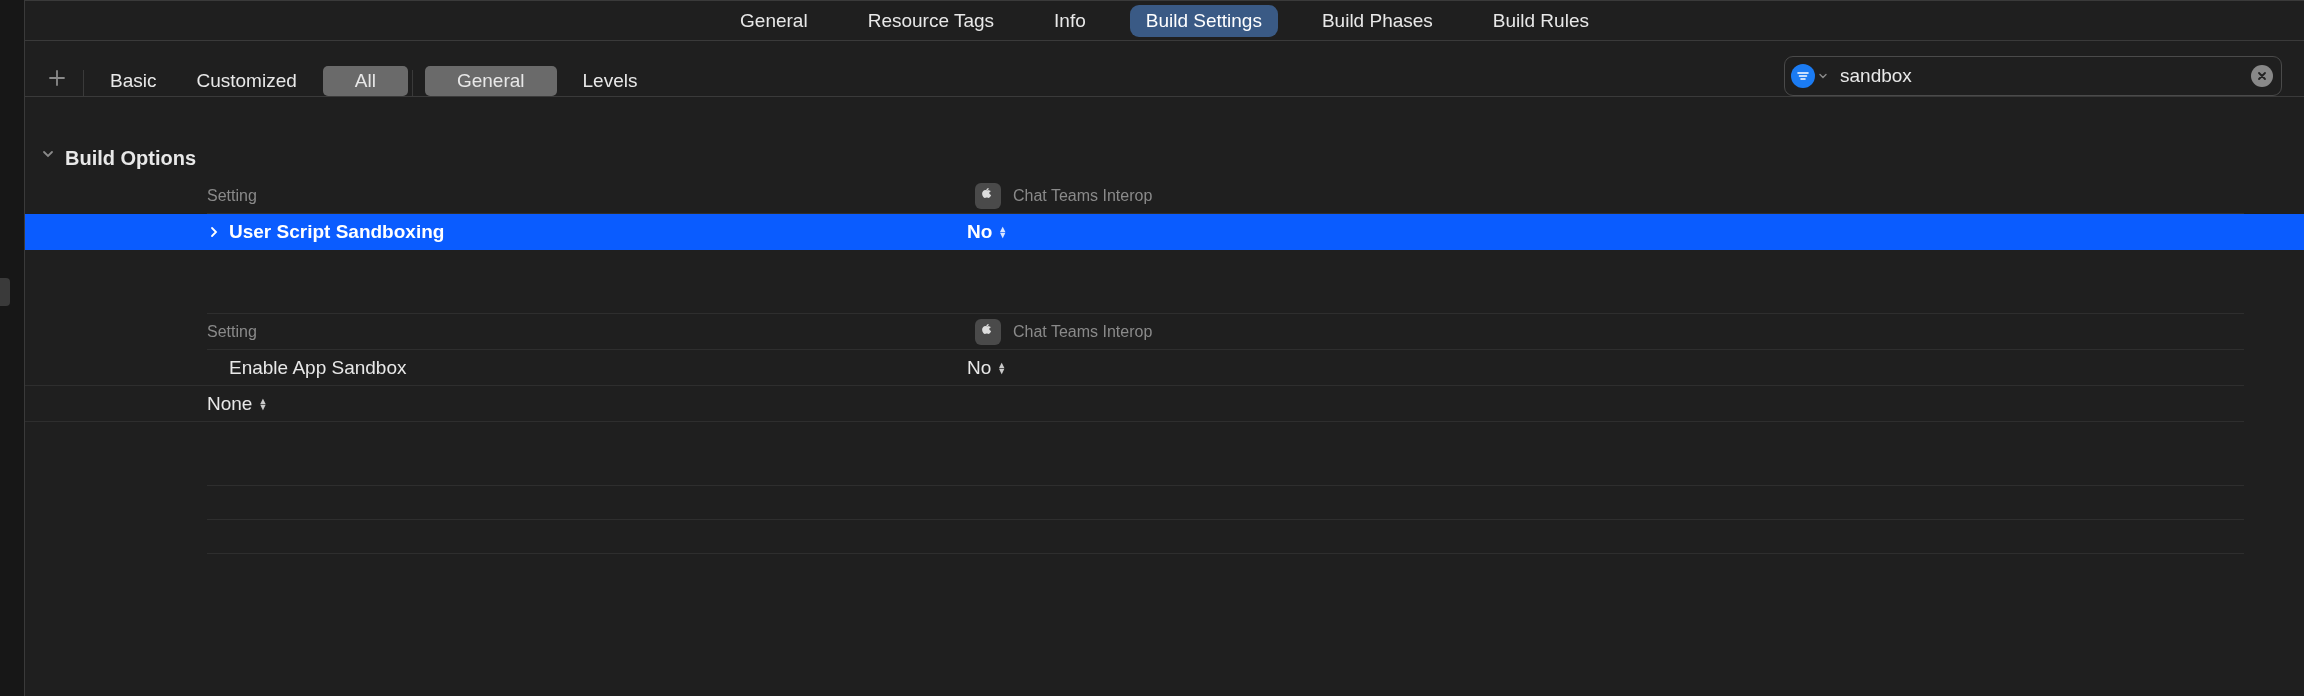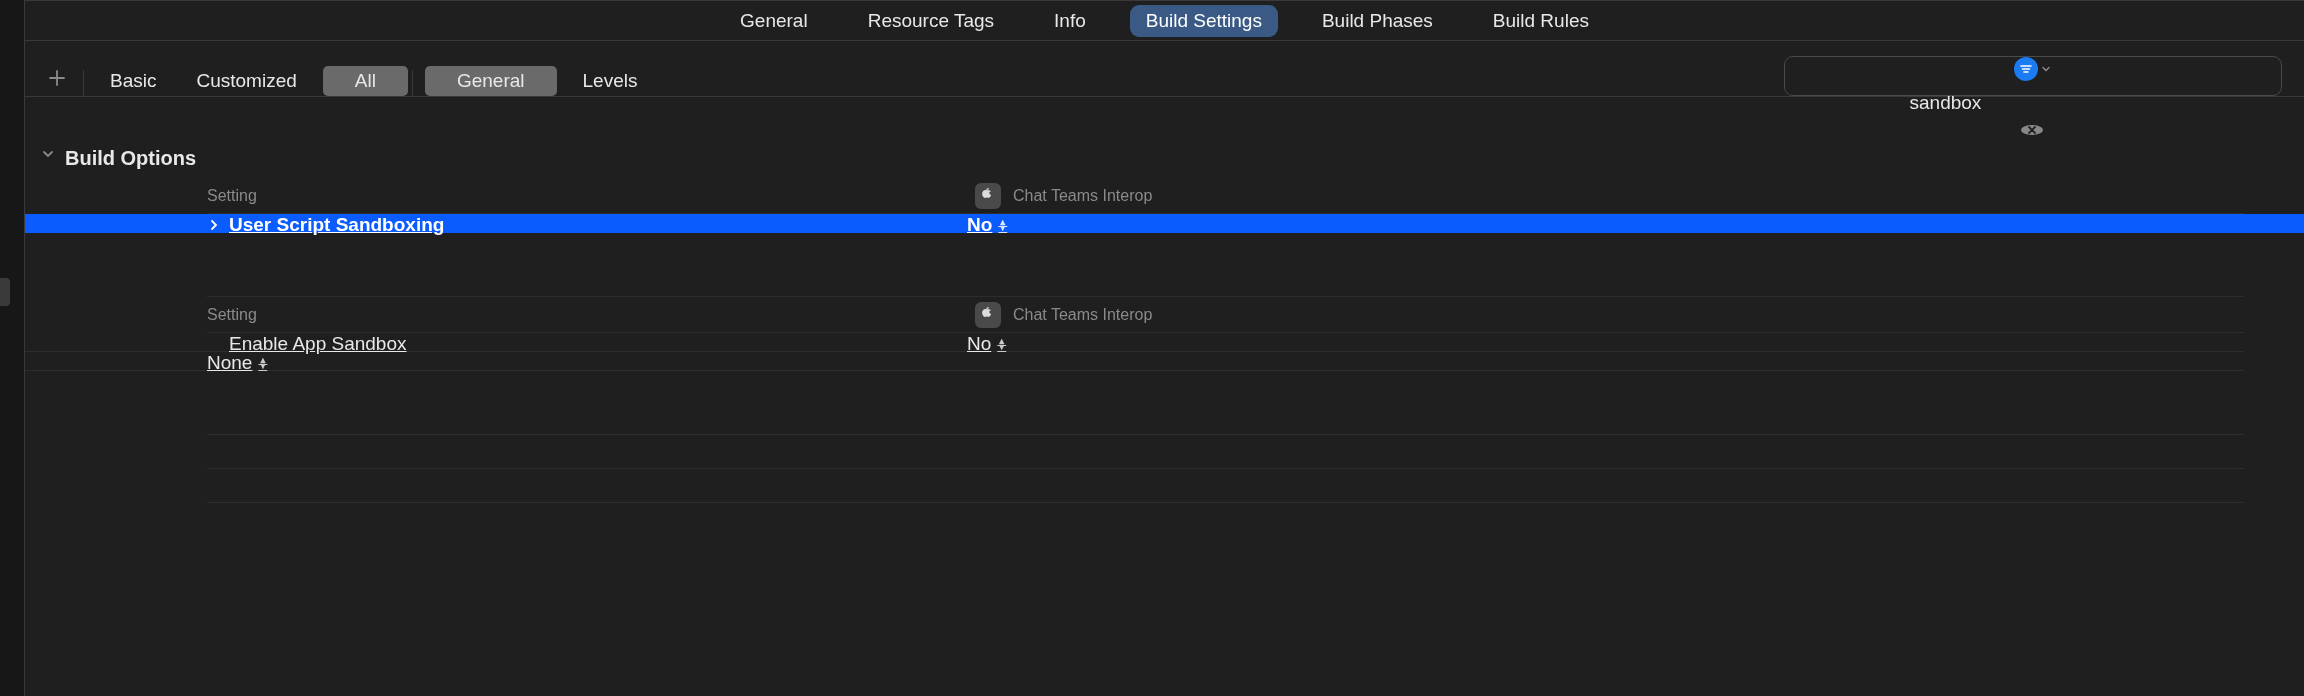--- a/index.html
+++ b/index.html
@@ -96,21 +96,20 @@
   .search-wrap {
     display: flex;
     align-items: center;
     width: 498px;
     height: 40px;
     border: 1px solid var(--search-border);
     border-radius: 9px;
     background: var(--bg);
     padding: 0 8px 0 6px;
     gap: 10px;
-    flex-direction: column;
   }
   .filter-scope {
     display: flex; align-items: center;
     gap: 3px;
     cursor: pointer;
   }
   .filter-scope .dot {
     width: 24px; height: 24px;
     border-radius: 50%;
     background: var(--filter-blue);
@@ -172,27 +171,26 @@
     width: 26px; height: 26px;
     border-radius: 6px;
     background: #4a4a4a;
     display: flex; align-items: center; justify-content: center;
     color: #ddd;
     font-size: 16px;
   }
   .setting-row {
     display: grid;
     grid-template-columns: 760px 1fr;
-    height: 19px;
+    height: 36px;
     align-items: center;
     font-size: 19px;
     margin: 0 60px 0 0;
     padding-left: 182px;
     border-bottom: 1px solid var(--hairline-soft);
-    text-decoration: underline;
   }
   .setting-row:last-child { border-bottom: none; }
   .setting-row.selected {
     background: var(--selection-blue);
     color: #fff;
     font-weight: 600;
     margin: 0;
     padding-left: 182px;
     padding-right: 60px;
     border-bottom: none;

